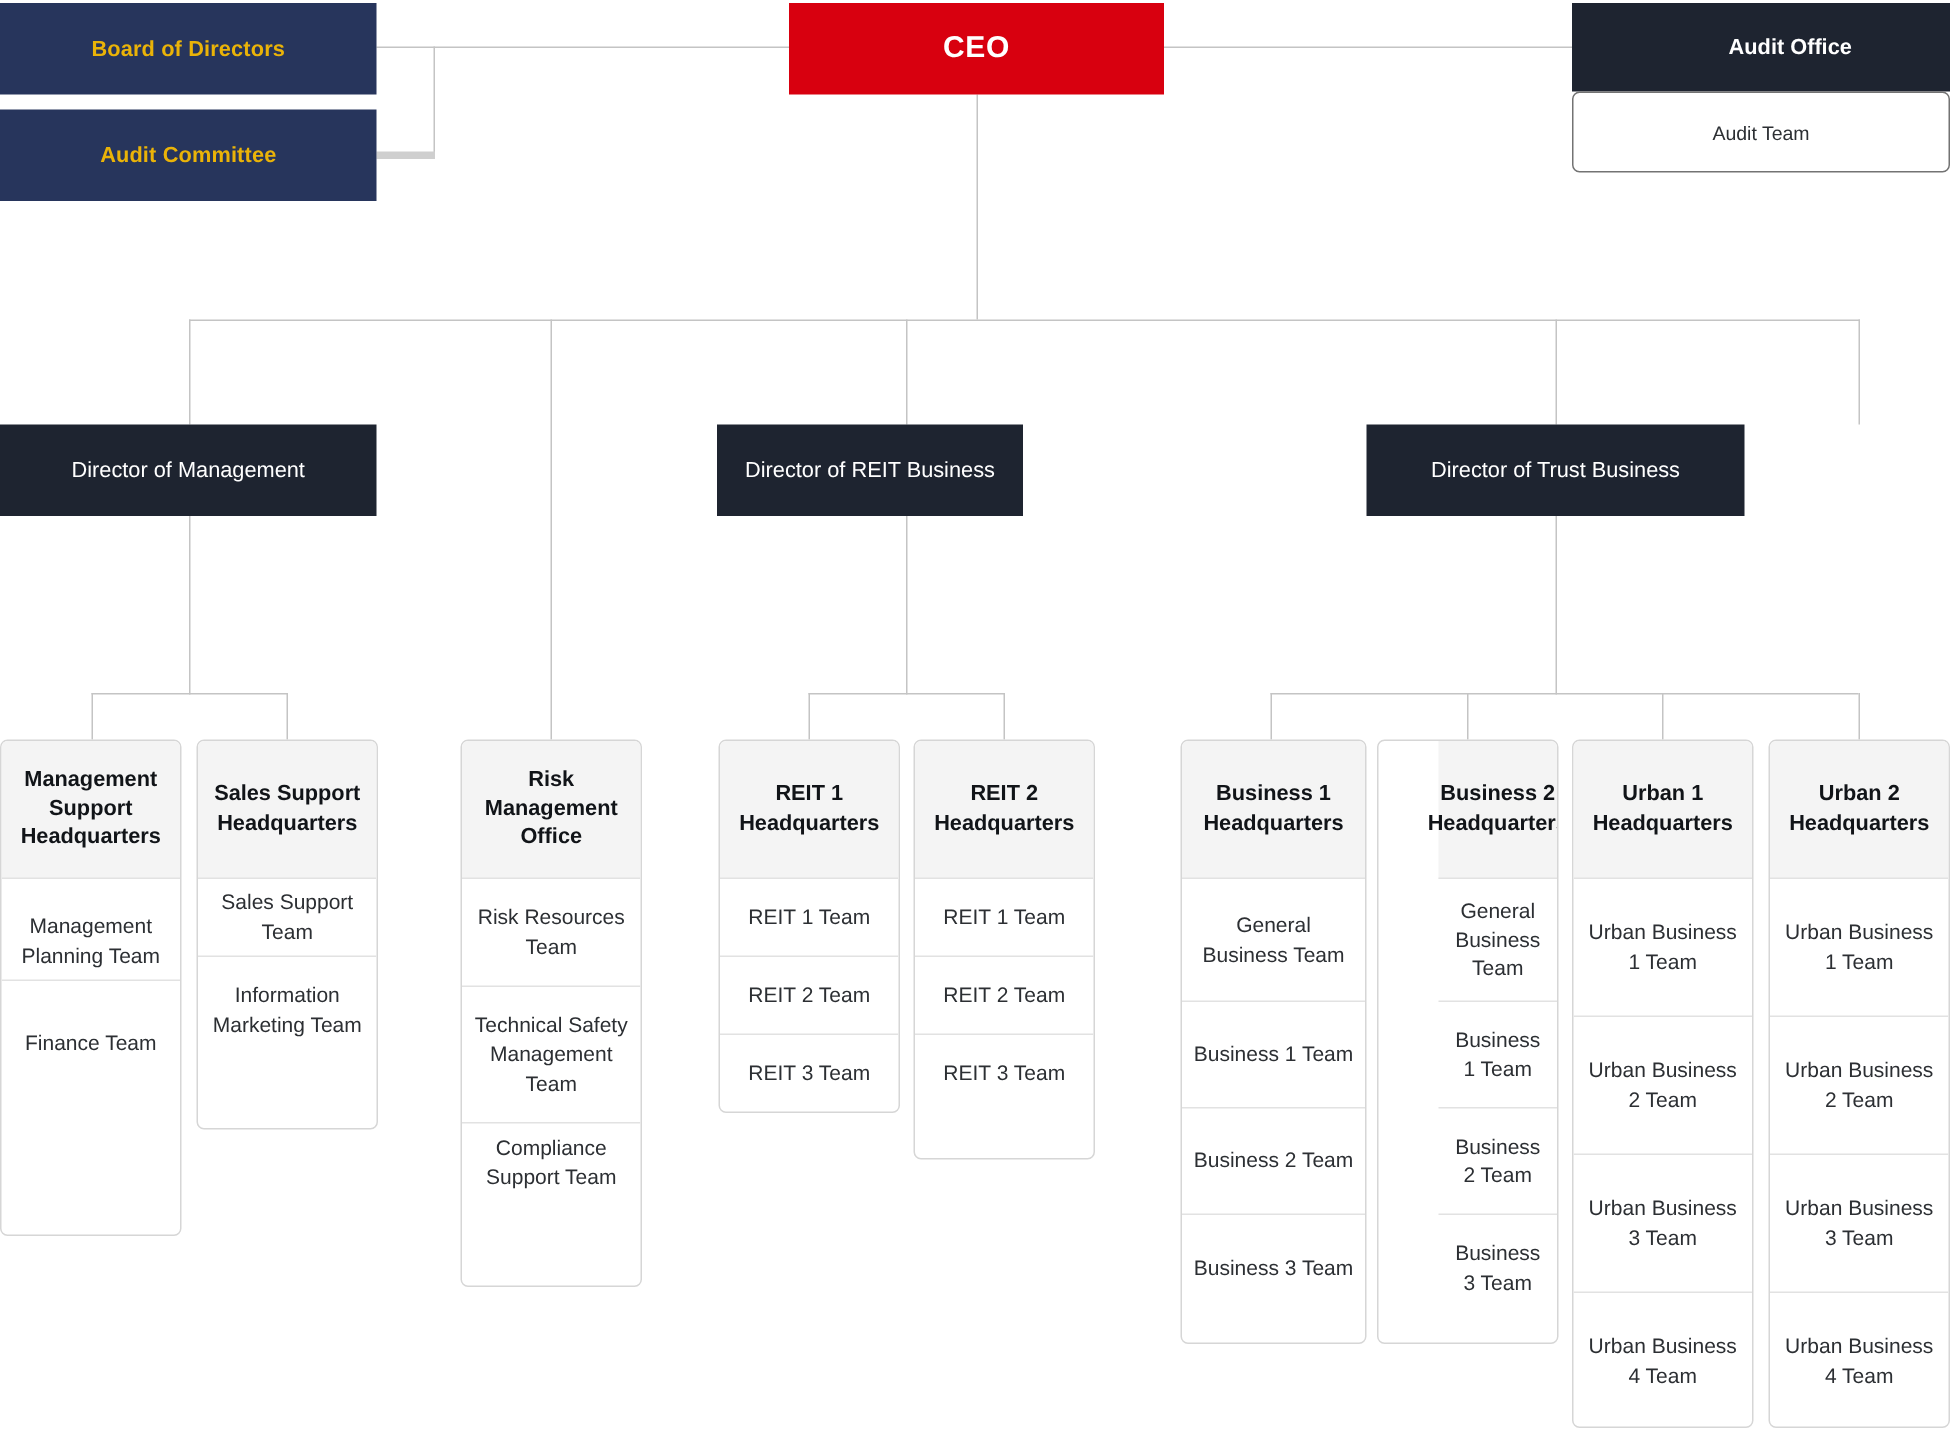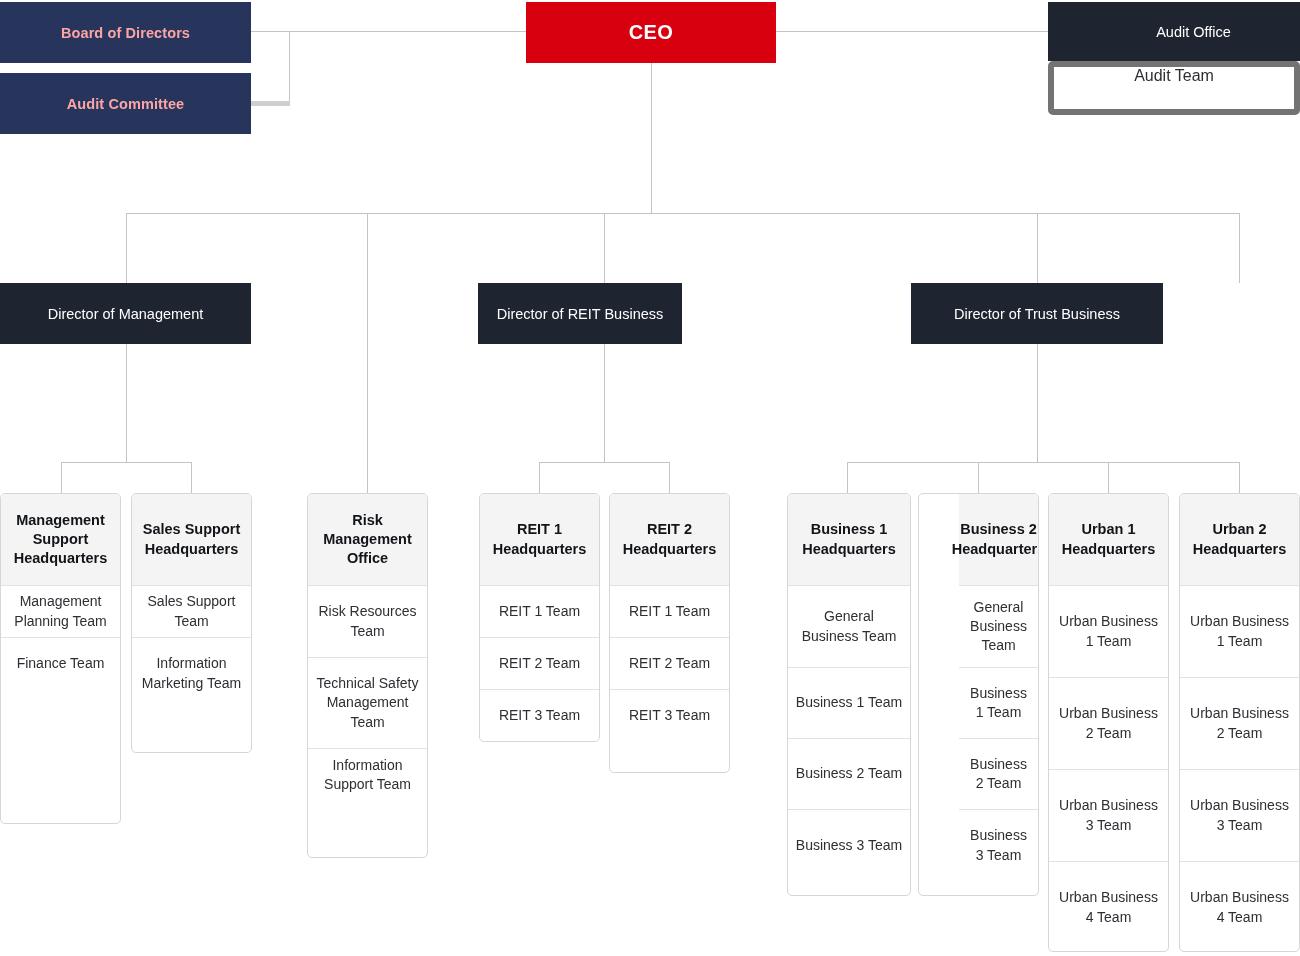--- a/index.html
+++ b/index.html
@@ -32,31 +32,31 @@
   .node {
     position: absolute;
     display: flex;
     align-items: center;
     justify-content: center;
     text-align: center;
     box-sizing: border-box;
   }
   .node-navy {
     background: #27355c;
-    color: #fca5a5;
+    color: #eab308;
     font-weight: bold;
     font-size: 14.5px;
     letter-spacing: .1px;
   }
   .node-dark {
     background: #1e2430;
     color: #ffffff;
     font-size: 14.5px;
   }
-  .node-dark.bold { font-weight: normal; padding-left: 39px; }
+  .node-dark.bold { font-weight: bold; padding-left: 39px; }
   .node-red {
     background: #d8000f;
     color: #ffffff;
     font-weight: bold;
     font-size: 20px;
     letter-spacing: .4px;
   }
 
   
   .card {
@@ -96,27 +96,27 @@
     padding: 4px 6px;
     border-bottom: 1px solid #e2e2e2;
     flex: none;
   }
   .card-row:last-child { border-bottom: none; }
 
   
   .plain-box {
     position: absolute;
     box-sizing: border-box;
-    border: 6px solid #737373;
+    border: 1px solid #737373;
     border-radius: 5px;
     background: #ffffff;
     color: #2c2f33;
-    font-size: 16px;
-    display: flex;
-    align-items: flex-start;
+    font-size: 13px;
+    display: flex;
+    align-items: center;
     justify-content: center;
     text-align: center;
   }
 </style>
 </head>
 <body>
 
 <div id="chart-root">
 
   <div class="conn h" style="left:776px; top:31px; width:272px;"></div>
@@ -180,37 +180,37 @@
   </div>
 
   <div class="node node-dark" style="left:478px; top:283px; width:204px; height:61px;">
     <span>Director of REIT Business</span>
   </div>
 
   <div class="node node-dark" style="left:911px; top:283px; width:252px; height:61px;">
     <span>Director of Trust Business</span>
   </div>
 
-  <div class="card" style="left:0px; top:493px; width:121px; height:331px;">
+  <div class="card" style="left:0px; top:493px; width:121px; height:331px;gap:16px;">
     <div class="card-head" style="height:92px;">Management Support Headquarters</div>
     <div class="card-row" style="height:52px;">Management Planning Team</div>
     <div class="card-row" style="height:52px;">Finance Team</div>
   </div>
 
   <div class="card" style="left:131px; top:493px; width:121px; height:260px;">
     <div class="card-head" style="height:92px;">Sales Support Headquarters</div>
     <div class="card-row" style="height:52px;">Sales Support Team</div>
     <div class="card-row" style="height:71px;">Information Marketing Team</div>
   </div>
 
   <div class="card" style="left:307px; top:493px; width:121px; height:365px;">
     <div class="card-head" style="height:92px;">Risk Management Office</div>
     <div class="card-row" style="height:72px;">Risk Resources Team</div>
     <div class="card-row" style="height:91px;">Technical Safety Management Team</div>
-    <div class="card-row" style="height:52px;">Information Support Team</div>
+    <div class="card-row" style="height:52px;">Compliance Support Team</div>
   </div>
 
   <div class="card" style="left:479px; top:493px; width:121px; height:249px;">
     <div class="card-head" style="height:92px;">REIT 1 Headquarters</div>
     <div class="card-row" style="height:52px;">REIT 1 Team</div>
     <div class="card-row" style="height:52px;">REIT 2 Team</div>
     <div class="card-row" style="height:52px;">REIT 3 Team</div>
   </div>
 
   <div class="card" style="left:609px; top:493px; width:121px; height:280px;">

